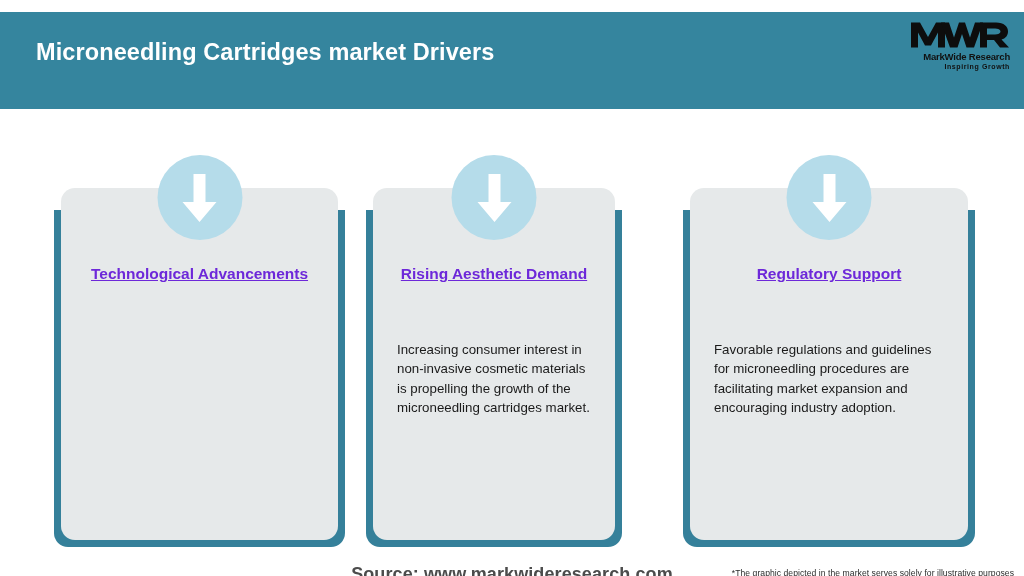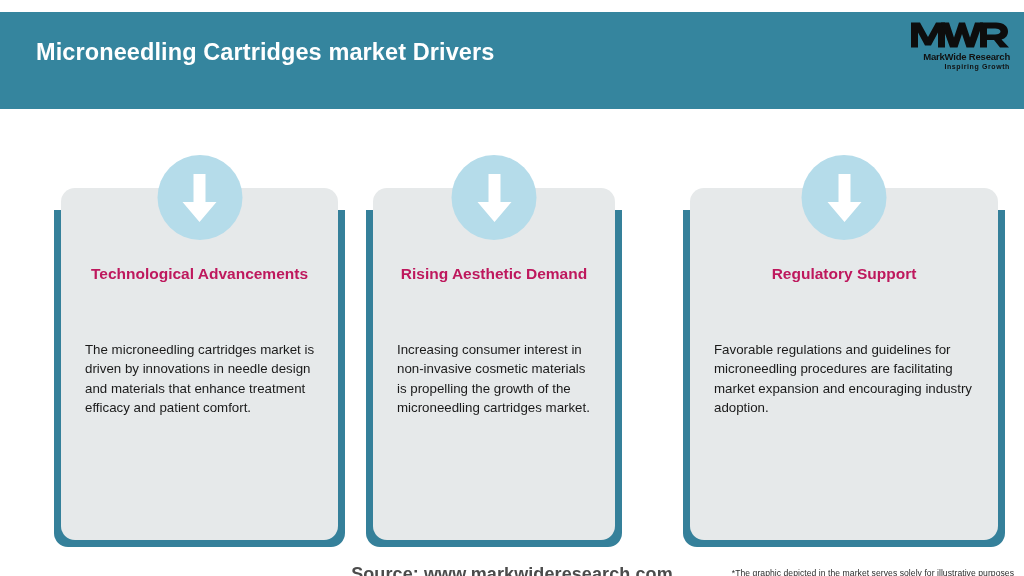--- a/index.html
+++ b/index.html
@@ -105,22 +105,23 @@
   }
 
   .card-title {
     position: absolute;
     left: 8px;
     right: 8px;
     top: 76px;
     text-align: center;
     font-size: 15.5px;
     font-weight: bold;
-    color: #be185d;
+    color: #6d28d9;
     line-height: 20px;
+    text-decoration: underline;
   }
   .card-body {
     position: absolute;
     left: 24px;
     right: 20px;
     top: 152px;
     font-size: 13.3px;
     color: #1a1a1a;
     line-height: 19.4px;
     text-align: left;
@@ -190,21 +191,20 @@
       </g>
     </svg>
     <span id="logo-name">MarkWide Research</span>
     <span id="logo-tagline">Inspiring Growth</span>
   </div>
 
   <div class="card-wrap" style="left:54px; width:291px;">
     <div class="card-frame"></div>
     <div class="card-panel">
       <div class="card-title">Technological Advancements</div>
-      <div class="card-body">The microneedling cartridges market is driven by innovations in needle design and materials that enhance treatment efficacy and patient comfort.</div>
     </div>
     <div class="arrow-circle">
       <svg class="arrow-glyph" viewBox="0 0 40 52" aria-hidden="true">
         <path d="M14 2 L26 2 L26 30 L37 30 L20 50 L3 30 L14 30 Z" fill="#ffffff"></path>
       </svg>
     </div>
   </div>
 
   <div class="card-wrap" style="left:366px; width:256px;">
     <div class="card-frame"></div>
@@ -212,21 +212,21 @@
       <div class="card-title">Rising Aesthetic Demand</div>
       <div class="card-body">Increasing consumer interest in non-invasive cosmetic materials is propelling the growth of the microneedling cartridges market.</div>
     </div>
     <div class="arrow-circle">
       <svg class="arrow-glyph" viewBox="0 0 40 52" aria-hidden="true">
         <path d="M14 2 L26 2 L26 30 L37 30 L20 50 L3 30 L14 30 Z" fill="#ffffff"></path>
       </svg>
     </div>
   </div>
 
-  <div class="card-wrap" style="left:683px; width:292px;padding-left:30px;">
+  <div class="card-wrap" style="left:683px; width:292px;">
     <div class="card-frame"></div>
     <div class="card-panel">
       <div class="card-title">Regulatory Support</div>
       <div class="card-body">Favorable regulations and guidelines for microneedling procedures are facilitating market expansion and encouraging industry adoption.</div>
     </div>
     <div class="arrow-circle">
       <svg class="arrow-glyph" viewBox="0 0 40 52" aria-hidden="true">
         <path d="M14 2 L26 2 L26 30 L37 30 L20 50 L3 30 L14 30 Z" fill="#ffffff"></path>
       </svg>
     </div>

